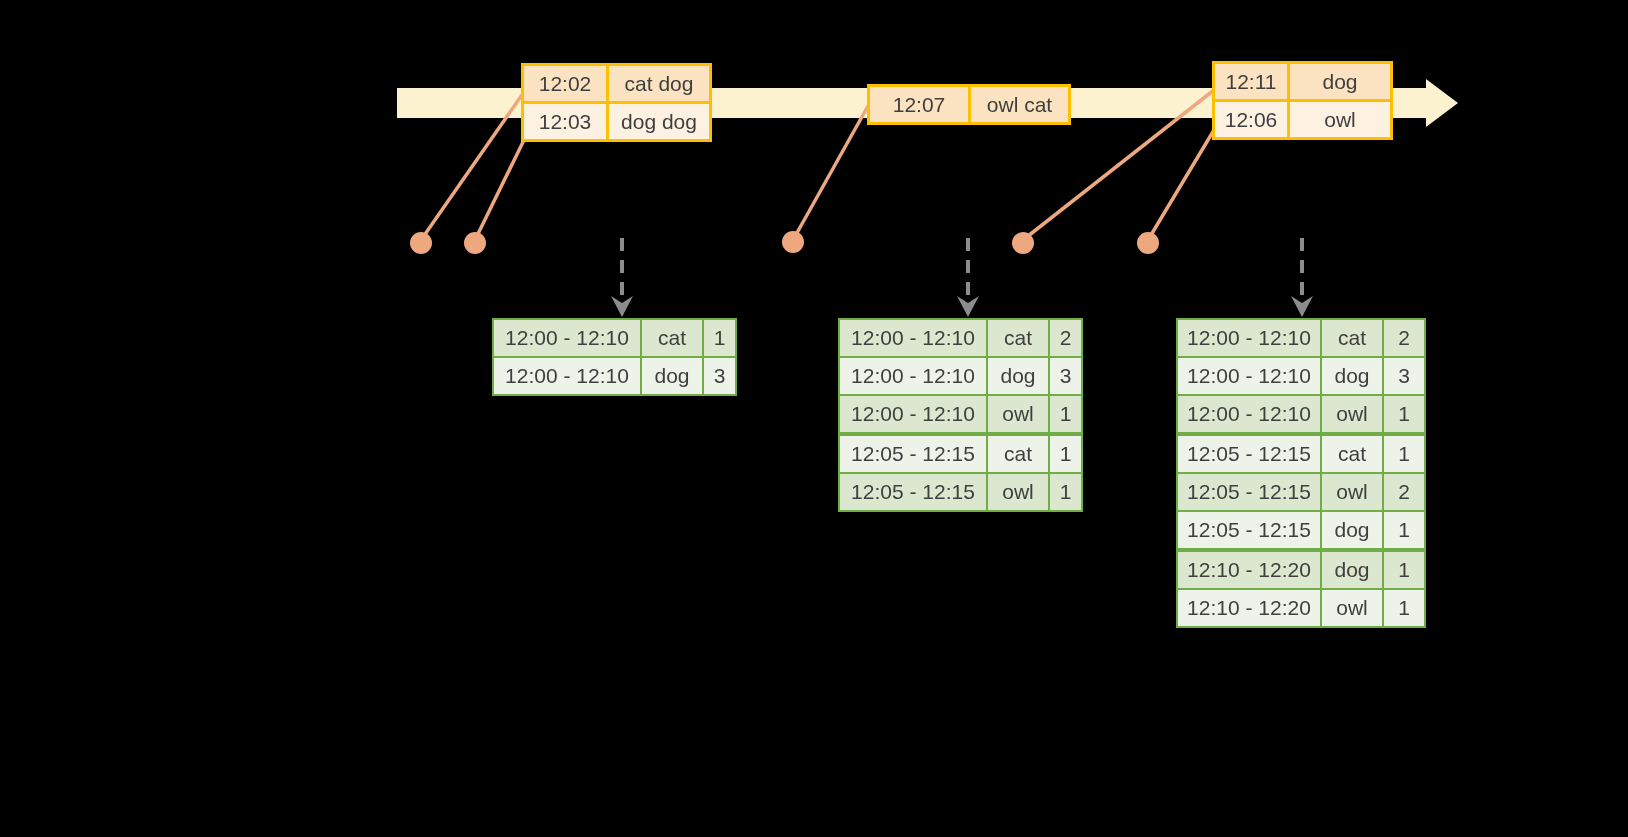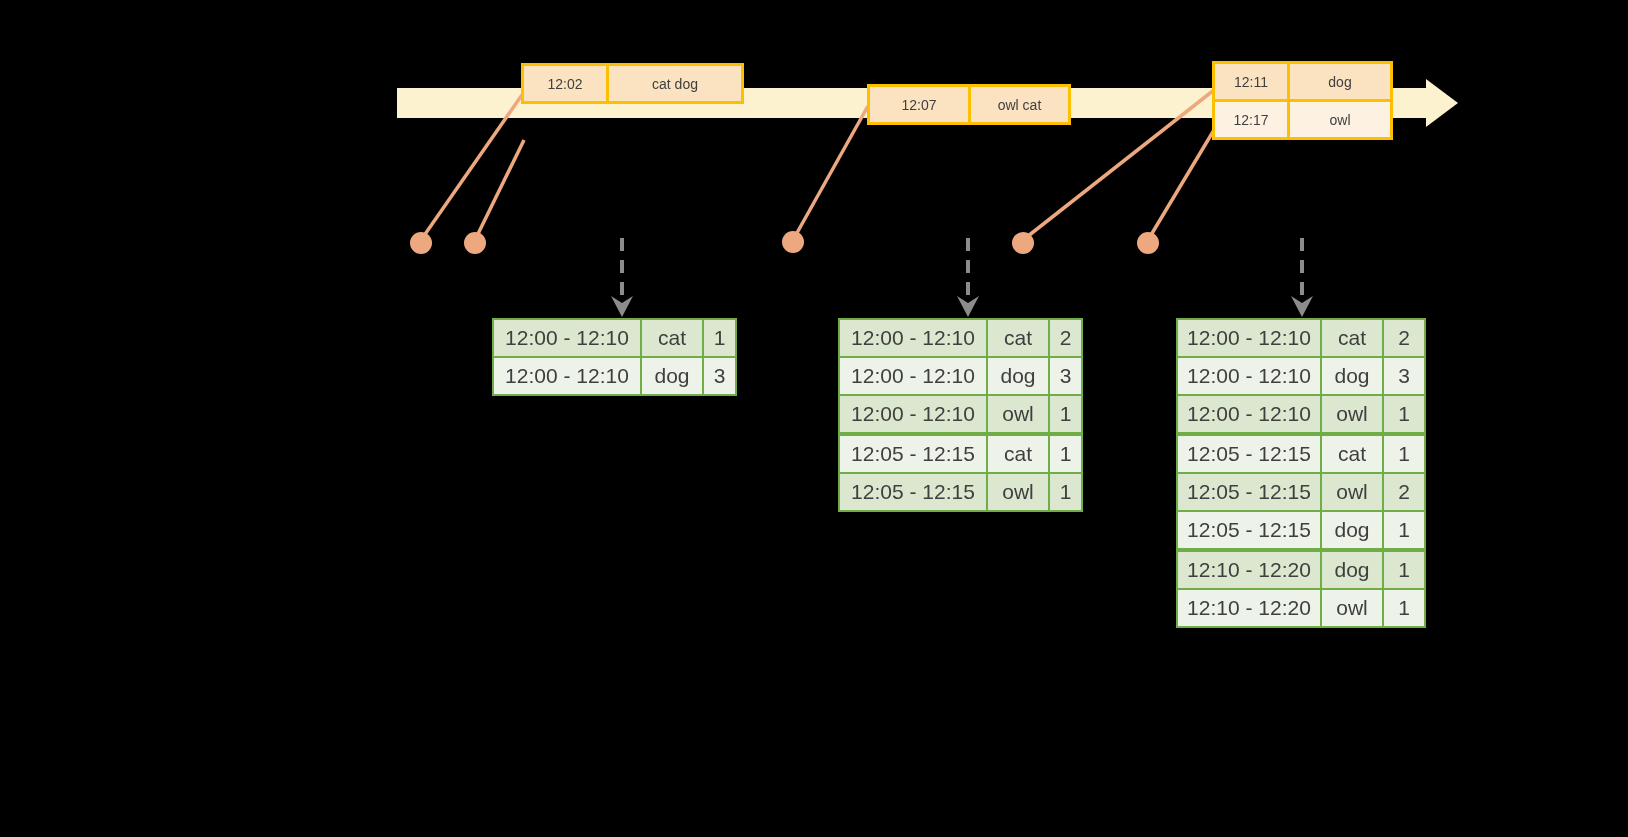--- a/index.html
+++ b/index.html
@@ -20,25 +20,25 @@
   .connector { stroke:var(--connector,#eda87f); stroke-width:3.5; }
   .event-dot { fill:var(--connector,#eda87f); }
   .trigger-line { stroke:var(--trigger,#8c8c8c); stroke-width:4; stroke-dasharray:13 9; }
   .trigger-head { fill:var(--trigger,#8c8c8c); }
 
   
   .event-table { position:absolute; background:var(--event-border,#fcc000);
     padding:3px; display:flex; flex-direction:column; gap:3px; }
   .e-row { display:flex; gap:3px; }
   .e-cell { height:35px; display:flex; align-items:center; justify-content:center;
-    font-size:14px; color:var(--text,#3f3f3f); }
+    font-size:21px; color:var(--text,#3f3f3f); }
   .e-row.dark  .e-cell { background:var(--event-row-dark,#fbe2c0); }
   .e-row.light .e-cell { background:var(--event-row-light,#fdf2e2); }
   #events-1 { left:521px; top:63px; }
-  #events-1 .e-time  { width:82px; }  #events-1 .e-words { width:132px; }
+  #events-1 .e-time  { width:82px; }  #events-1 .e-words { width:100px; }
   #events-2 { left:867px; top:84px; }
   #events-2 .e-time  { width:98px; }  #events-2 .e-words { width:97px; }
   #events-3 { left:1212px; top:61px; }
   #events-3 .e-time  { width:72px; }  #events-3 .e-words { width:100px; }
 
   
   .result-table { position:absolute; background:var(--result-border,#70ad47);
     padding:2px; display:flex; flex-direction:column; gap:2px; }
   .r-row { display:flex; gap:2px; }
   .r-row.group-start { margin-top:2px; }
@@ -80,34 +80,38 @@
     <path class="trigger-head" d="M957 296 L968 317 L979 296 L968 303 Z"></path>
     <line class="trigger-line" x1="1302" y1="238" x2="1302" y2="299"></line>
     <path class="trigger-head" d="M1291 296 L1302 317 L1313 296 L1302 303 Z"></path>
   </svg>
 
   <div id="events-1" class="event-table">
       <div class="e-row dark">
         <div class="e-cell e-time">12:02</div>
         <div class="e-cell e-words">cat dog</div>
       </div>
+      <div class="e-row light">
+        <div class="e-cell e-time">12:03</div>
+        <div class="e-cell e-words">dog dog</div>
+      </div>
     </div>
   <div id="events-2" class="event-table">
       <div class="e-row dark">
         <div class="e-cell e-time">12:07</div>
         <div class="e-cell e-words">owl cat</div>
       </div>
     </div>
   <div id="events-3" class="event-table">
       <div class="e-row dark">
         <div class="e-cell e-time">12:11</div>
         <div class="e-cell e-words">dog</div>
       </div>
       <div class="e-row light">
-        <div class="e-cell e-time">12:17</div>
+        <div class="e-cell e-time">12:06</div>
         <div class="e-cell e-words">owl</div>
       </div>
     </div>
 
   <div id="result-1" class="result-table">
       <div class="r-row dark">
         <div class="r-cell r-time">12:00 - 12:10</div>
         <div class="r-cell r-word">cat</div>
         <div class="r-cell r-count">1</div>
       </div>

